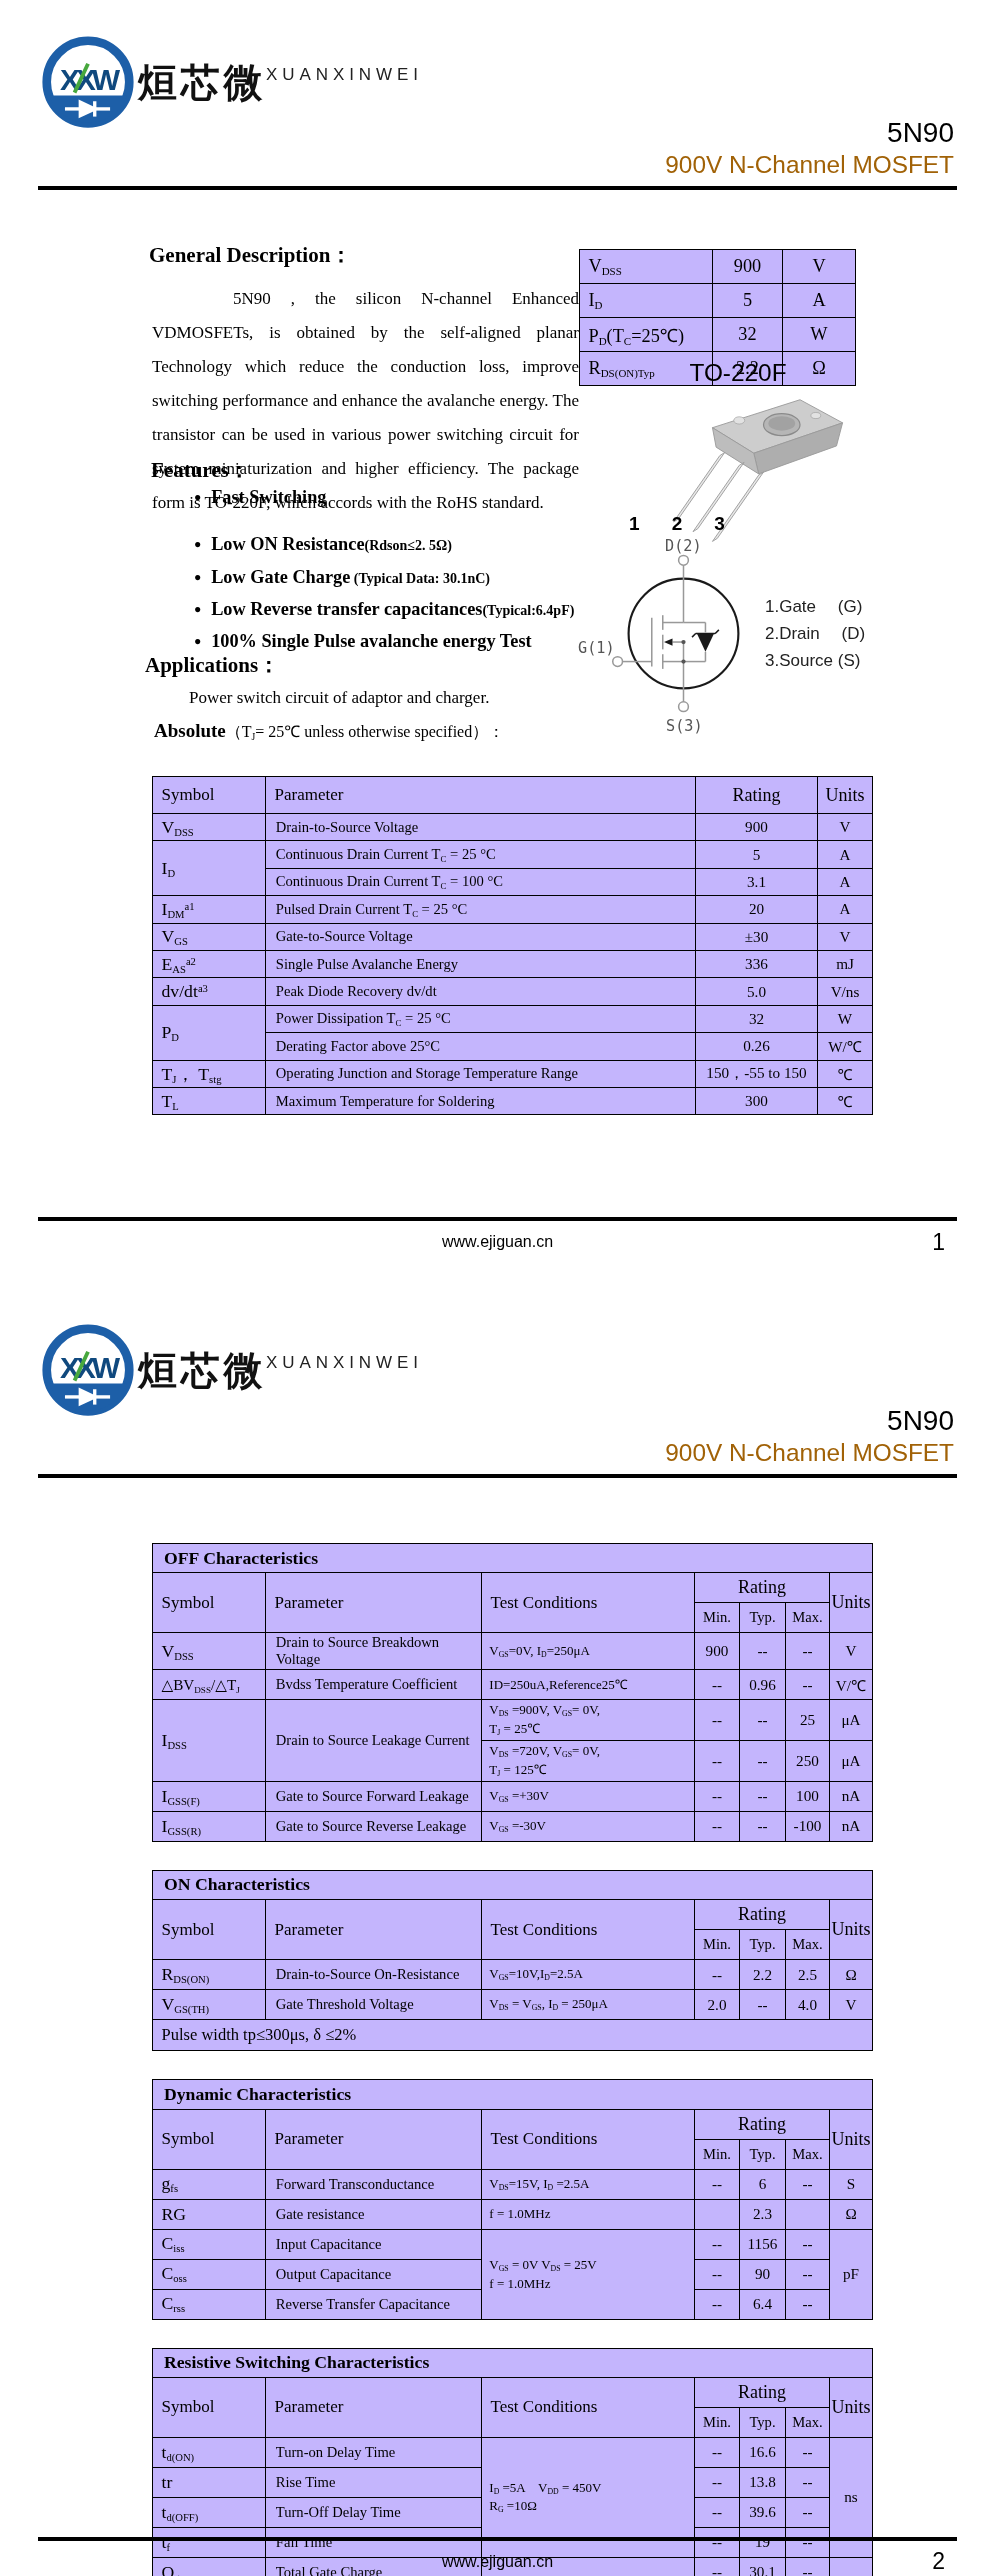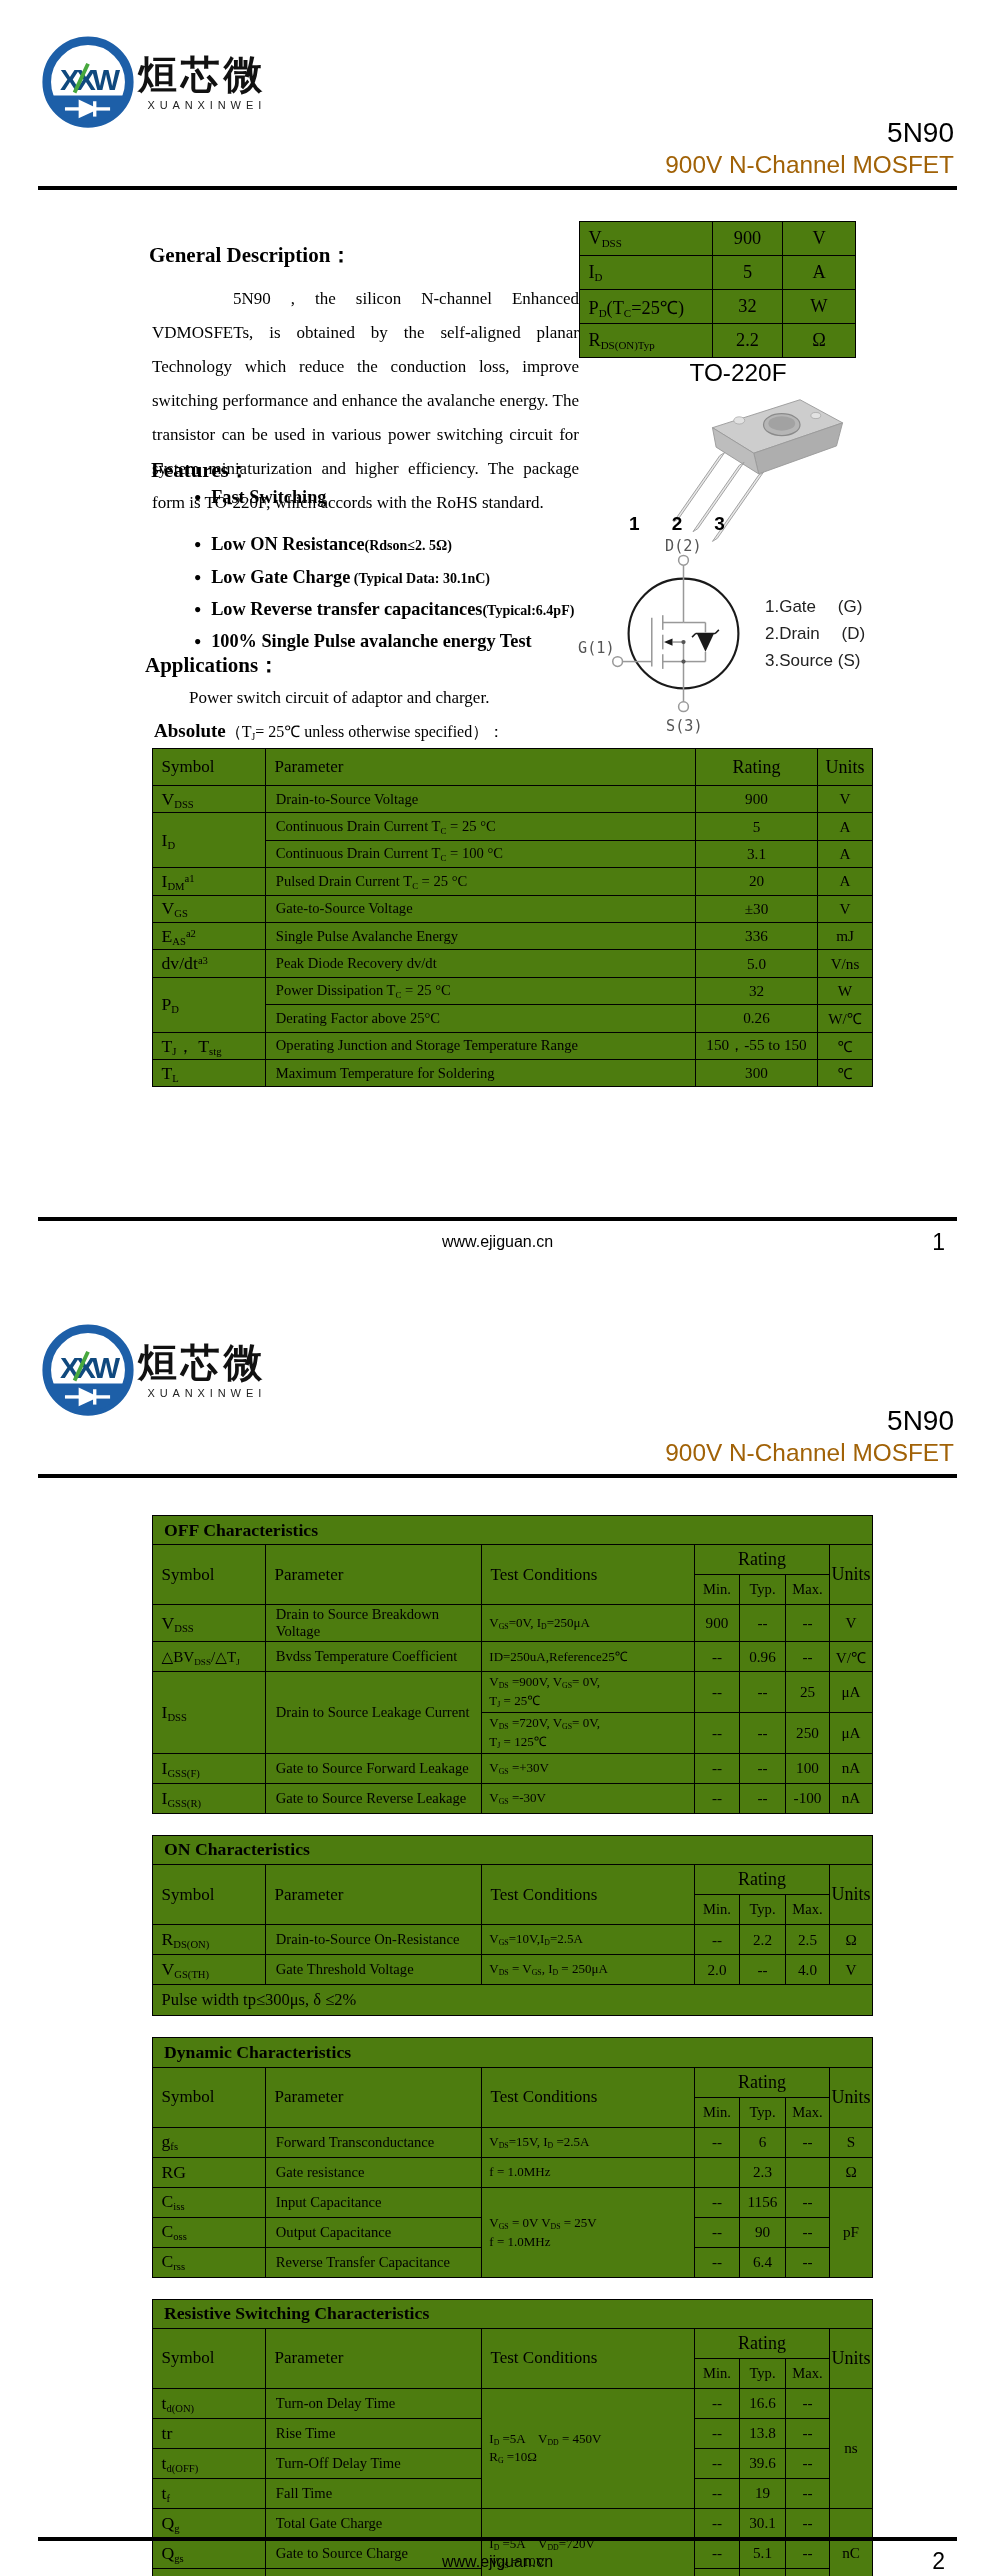--- a/index.html
+++ b/index.html
@@ -2,23 +2,23 @@
 <html style="font-size:9.8px"><head>
 <meta charset="utf-8">
 <style>
   html,body{margin:0;padding:0;background:#ffffff;}
   body{width:995px;font-family:"Liberation Serif",serif;color:#000;}
   .page{position:relative;width:995px;height:1288px;background:#fff;overflow:hidden;}
 
   
   .logo{position:absolute;left:40px;top:35px;display:flex;align-items:center;gap:2px;}
   .logo svg{width:96px;height:96px;}
-  .brand-text{display:flex;flex-direction:column;text-align:right;}
+  .brand-text{display:flex;flex-direction:row;}
   .brand-cn{font-family:"Liberation Sans",sans-serif;font-weight:bold;font-size:39px;letter-spacing:3.7px;color:#111;line-height:1.05;}
-  .brand-en{font-family:"Liberation Sans",sans-serif;font-size:11px;letter-spacing:4.9px;color:#222;margin-top:2.4px;}
+  .brand-en{font-family:"Liberation Sans",sans-serif;font-size:17px;letter-spacing:4.9px;color:#222;margin-top:2.4px;}
   .part-no{position:absolute;right:41px;top:117px;font-family:"Liberation Sans",sans-serif;font-size:28px;color:#000;}
   .part-sub{position:absolute;right:41px;top:151px;font-family:"Liberation Sans",sans-serif;font-size:24.4px;color:#a16207;}
   .hdr-rule{position:absolute;left:38px;right:38px;top:186px;height:4.3px;background:#000;}
 
   
   .ftr-rule{position:absolute;left:38px;right:38px;height:4.3px;background:#000;}
   .site{position:absolute;left:0;right:0;text-align:center;font-family:"Liberation Sans",sans-serif;font-size:16px;color:#000;}
   .pageno{position:absolute;right:50px;font-family:"Liberation Sans",sans-serif;font-size:23px;color:#000;}
 
   
@@ -26,21 +26,21 @@
   .gen-par{position:absolute;left:152px;top:282px;width:427px;font-size:17px;line-height:34px;text-align:justify;text-indent:81px;}
   .feat-item{position:absolute;left:194px;font-weight:bold;white-space:nowrap;}
   .feat-item::before{content:"●";font-size:12.2px;vertical-align:1.8px;margin-right:9.8px;}
   .feat-main{font-size:18.3px;}
   .feat-note{font-size:14px;}
   .apps-text{position:absolute;left:189px;top:688px;font-size:17px;}
   .abs-head{position:absolute;left:154px;top:720px;font-size:16px;}
   .abs-head .bold{font-weight:bold;font-size:19px;}
 
   
-  table.spec{border-collapse:collapse;table-layout:fixed;border:1.8px solid #000;background:#4d7c0f;}
+  table.spec{border-collapse:collapse;table-layout:fixed;border:1.8px solid #000;background:#c4b5fd;margin-top:28px;}
   table.spec td{border:1.2px solid #000;font-family:"Liberation Serif",serif;overflow:hidden;}
   td.band{font-weight:bold;font-size:17.7px;padding:3.7px 0 3.7px 11px;border-bottom:1.8px solid #000;}
   td.sym{font-size:17.7px;padding-left:8.5px;text-align:left;}
   td.par{font-size:14.6px;padding-left:9.8px;text-align:left;}
   td.cnd{font-size:13px;padding-left:7.3px;text-align:left;white-space:pre-line;line-height:1.35;}
   td.num{font-size:15.2px;text-align:center;}
   td.hd{font-size:18px;text-align:center;}
   td.hd-l{font-size:17px;text-align:left;padding-left:8.5px;}
   td.hds{font-size:14.6px;text-align:center;}
   sub{font-size:60%;vertical-align:-0.3em;letter-spacing:0;}

